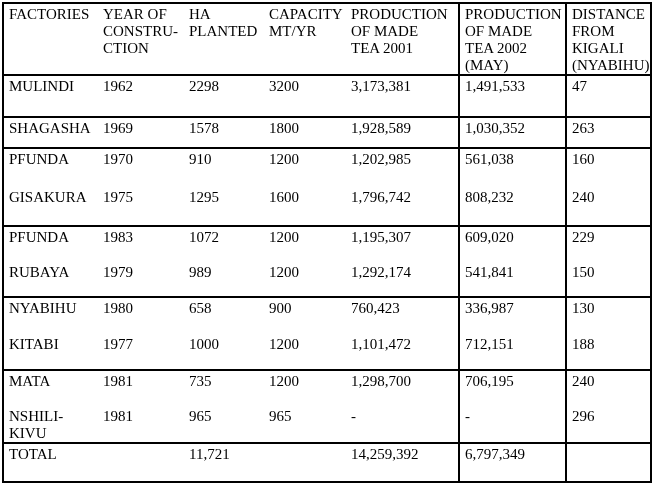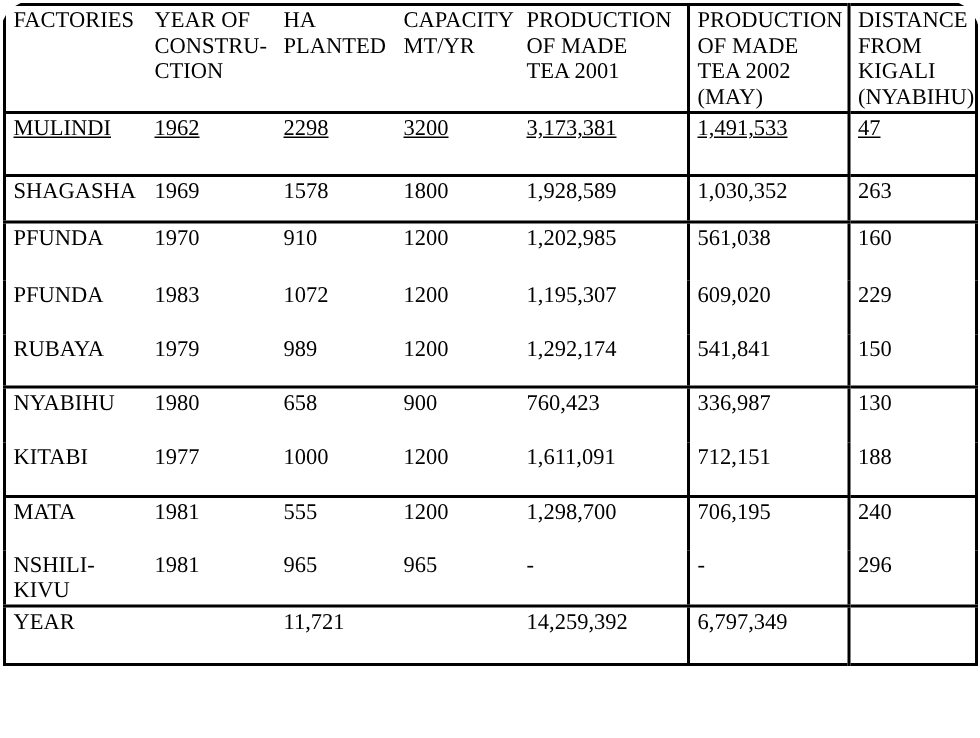--- a/index.html
+++ b/index.html
@@ -6,21 +6,20 @@
     margin: 0;
     padding: 0;
     background: #ffffff;
   }
   .page {
     position: relative;
     width: 653px;
     height: 492px;
     background: #ffffff;
     overflow: hidden;
-    border-radius: 23px;
   }
   table.factories {
     position: absolute;
     left: 2px;
     top: 2px;
     width: 648px;
     border-collapse: collapse;
     table-layout: fixed;
     border: 2px solid #000000;
     font-family: "Liberation Serif", "DejaVu Serif", serif;
@@ -35,21 +34,21 @@
     font-weight: normal;
     padding: 2px 3px 0 5px;
     white-space: pre-line;
     overflow: hidden;
   }
   
   .vl { border-left: 2px solid #000000; }
   
   tr.bb > th, tr.bb > td { border-bottom: 2px solid #000000; }
   tr.h-head { height: 67px; }
-  tr.h42 { height: 42px; text-decoration: underline; }
+  tr.h42 { height: 42px; }
   tr.h31 { height: 31px; }
   tr.h39 { height: 39px; font-family: Liberation Serif, serif; }
   tr.h37 { height: 37px; padding-left: 34px; }
   tr.h36 { height: 36px; }
   tr.h35 { height: 35px; }
   tr.h34 { height: 34px; }
 </style>
 </head>
 <body>
 
@@ -108,20 +107,29 @@
       </tr>
       <tr class="h39">
         <td>PFUNDA</td>
         <td>1970</td>
         <td>910</td>
         <td>1200</td>
         <td>1,202,985</td>
         <td class="vl">561,038</td>
         <td class="vl">160</td>
       </tr>
+      <tr class="bb h39">
+        <td>GISAKURA</td>
+        <td>1975</td>
+        <td>1295</td>
+        <td>1600</td>
+        <td>1,796,742</td>
+        <td class="vl">808,232</td>
+        <td class="vl">240</td>
+      </tr>
       <tr class="h36">
         <td>PFUNDA</td>
         <td>1983</td>
         <td>1072</td>
         <td>1200</td>
         <td>1,195,307</td>
         <td class="vl">609,020</td>
         <td class="vl">229</td>
       </tr>
       <tr class="bb h35">
@@ -140,45 +148,45 @@
         <td>900</td>
         <td>760,423</td>
         <td class="vl">336,987</td>
         <td class="vl">130</td>
       </tr>
       <tr class="bb h36">
         <td>KITABI</td>
         <td>1977</td>
         <td>1000</td>
         <td>1200</td>
-        <td>1,611,091</td>
+        <td>1,101,472</td>
         <td class="vl">712,151</td>
         <td class="vl">188</td>
       </tr>
       <tr class="h36">
         <td>MATA</td>
         <td>1981</td>
-        <td>555</td>
+        <td>735</td>
         <td>1200</td>
         <td>1,298,700</td>
         <td class="vl">706,195</td>
         <td class="vl">240</td>
       </tr>
       <tr class="bb h34">
         <td>NSHILI-
 KIVU</td>
         <td>1981</td>
         <td>965</td>
         <td>965</td>
         <td>-</td>
         <td class="vl">-</td>
         <td class="vl">296</td>
       </tr>
       <tr class="h39">
-        <td>YEAR</td>
+        <td>TOTAL</td>
         <td></td>
         <td>11,721</td>
         <td></td>
         <td>14,259,392</td>
         <td class="vl">6,797,349</td>
         <td class="vl"></td>
       </tr>
     </tbody>
   </table>
 </div>

